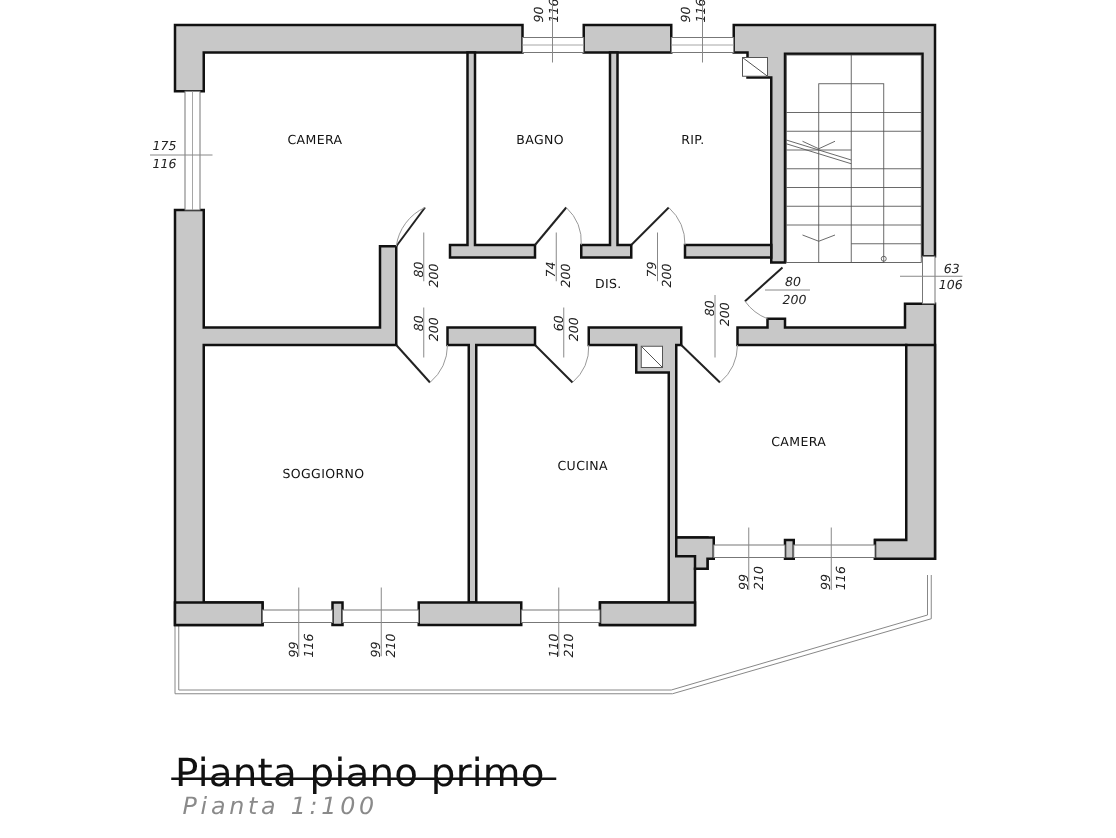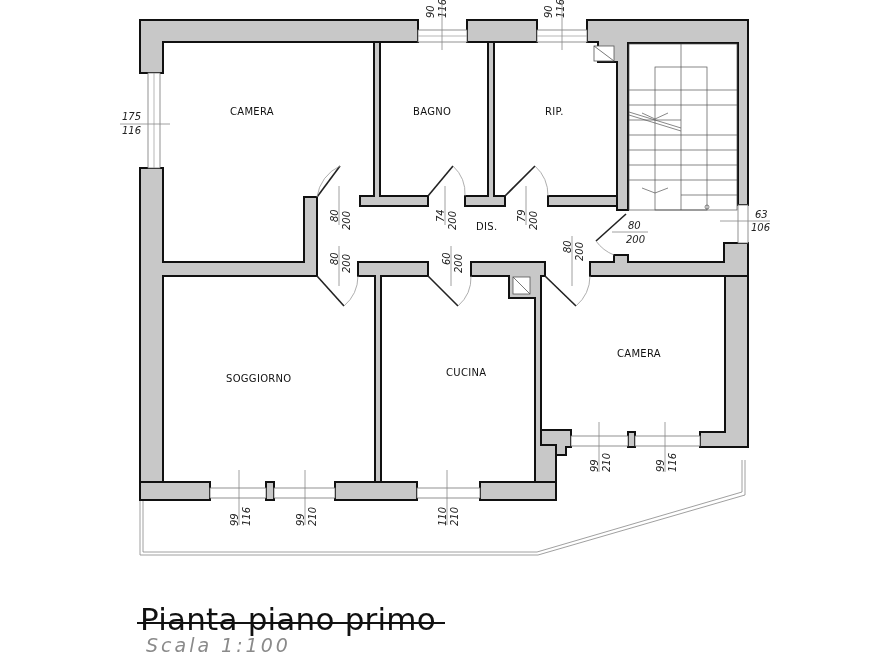--- a/index.html
+++ b/index.html
@@ -213,13 +213,13 @@
     <g transform="translate(656,472) rotate(-90)">
       <text class="dim" x="0" y="8">99</text>
       <text class="dim" x="0" y="20">116</text>
     </g>
     <line class="thin" x1="665" y1="422" x2="665" y2="472"></line>
   </g>
 </svg>
 
 <div class="title">Pianta piano primo</div>
 <div class="title-rule"></div>
-<div class="scale">Scala 1:100</div>
+<div class="scale">Pianta 1:100</div>
 
 </body></html>

